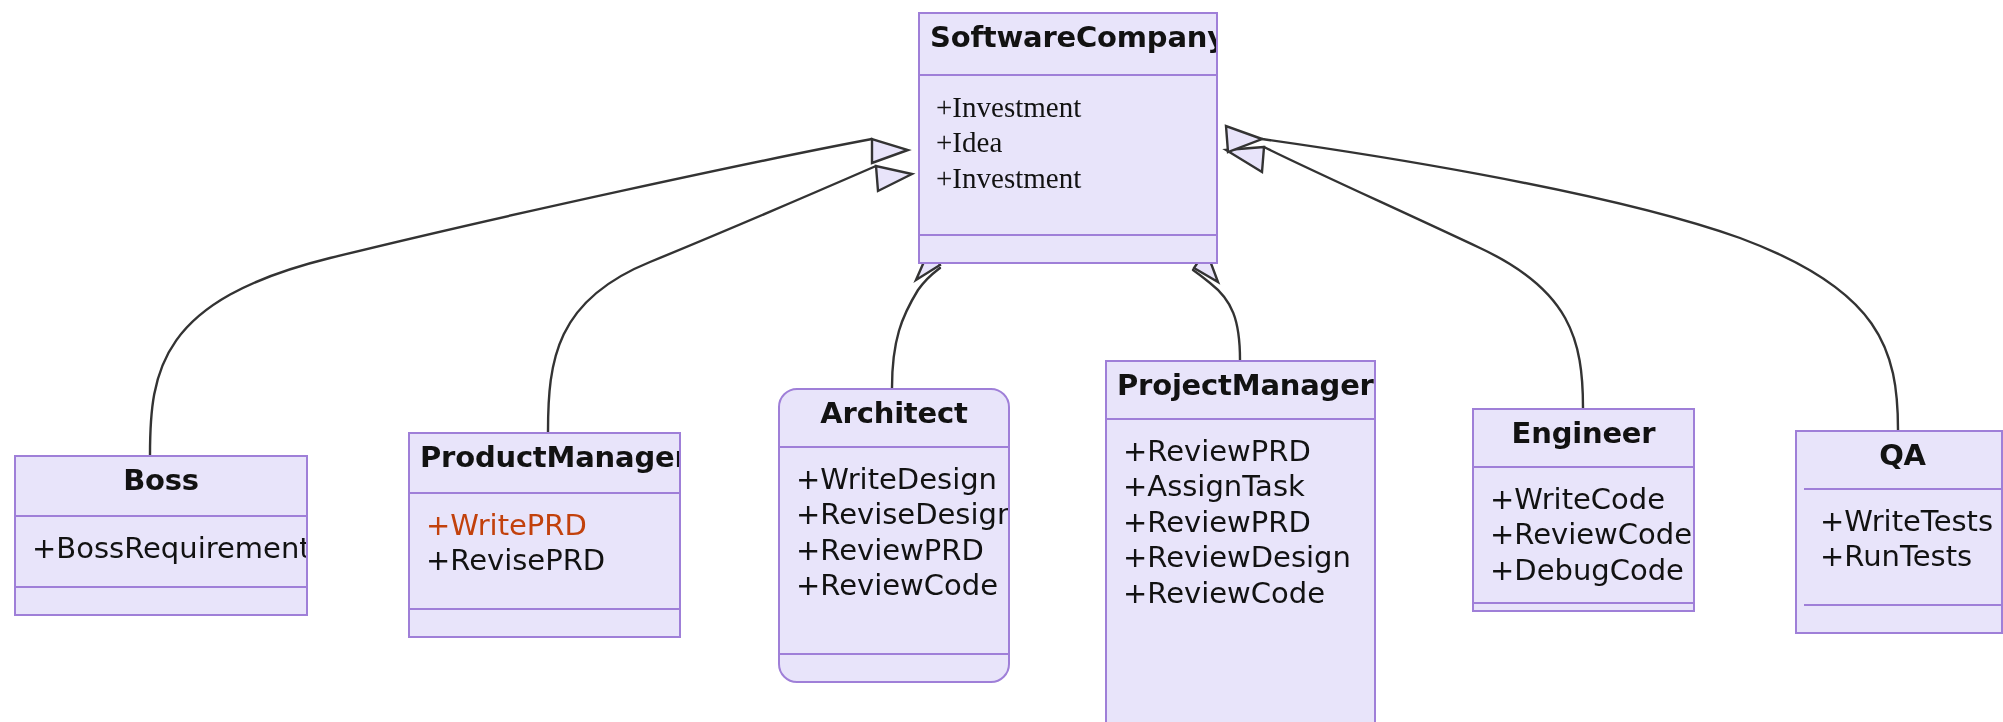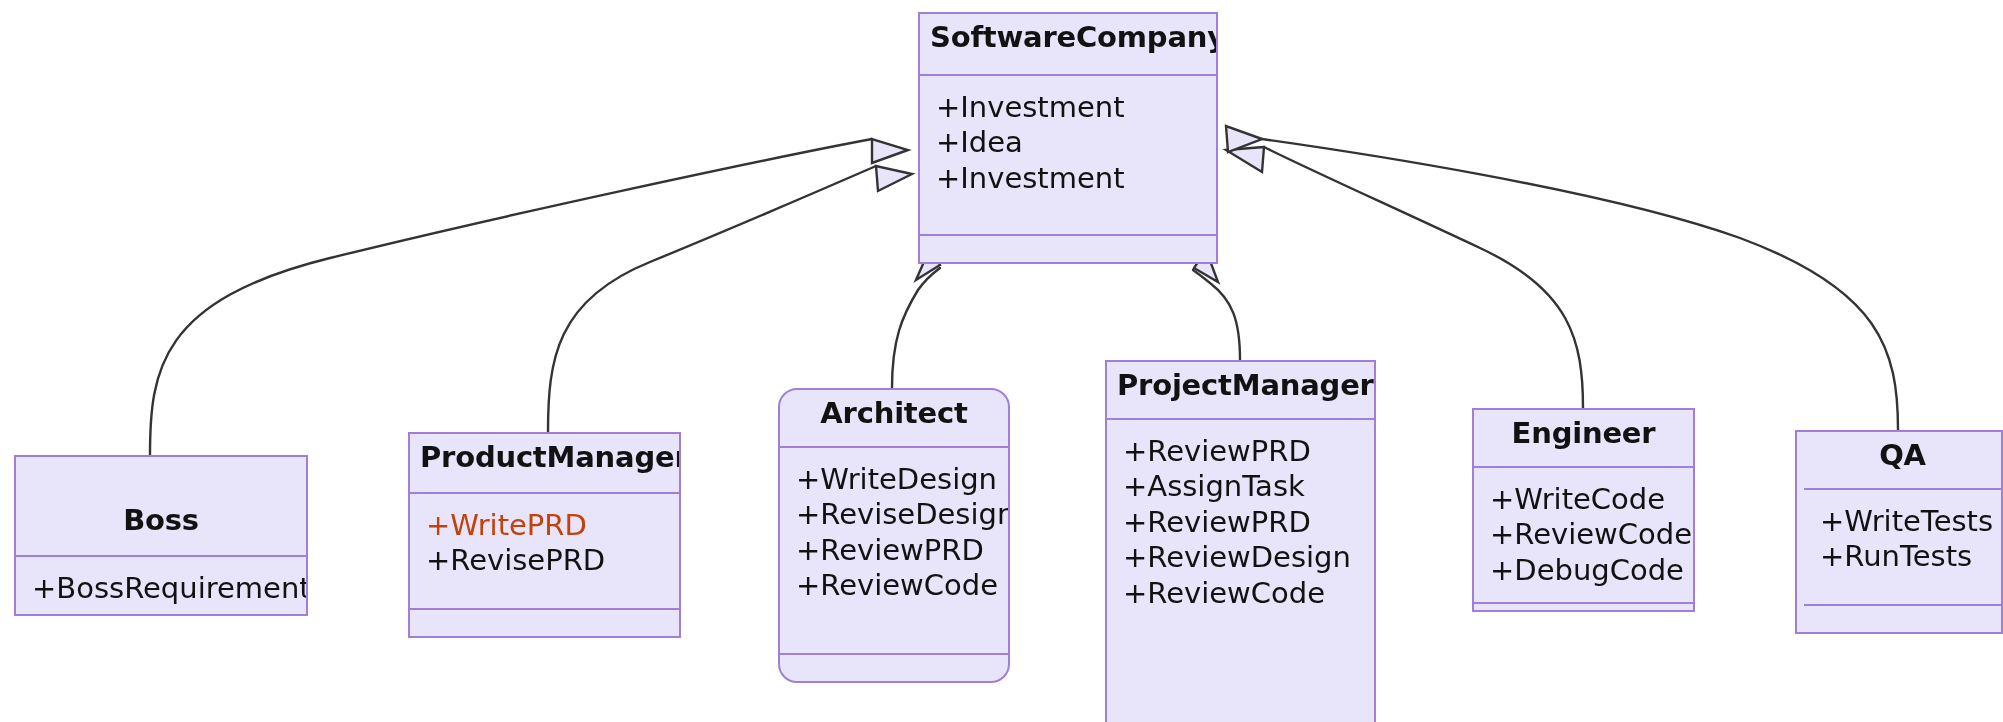--- a/index.html
+++ b/index.html
@@ -86,29 +86,29 @@
         <polygon points="940,265 916,280 930,248" fill="#e8e4fa" stroke="#333333" stroke-width="2.4" stroke-linejoin="miter"></polygon>
         <polygon points="1194,268 1218,282 1206,250" fill="#e8e4fa" stroke="#333333" stroke-width="2.4" stroke-linejoin="miter"></polygon>
         <polygon points="1264,147 1226,150 1262,172" fill="#e8e4fa" stroke="#333333" stroke-width="2.4" stroke-linejoin="miter"></polygon>
         <polygon points="1262,139 1226,126 1228,152" fill="#e8e4fa" stroke="#333333" stroke-width="2.4" stroke-linejoin="miter"></polygon>
       </g>
   </svg>
 
   <div id="nodes">
       <div class="uml-class" style="left: 918px; top: 12px; width: 300px; height: 252px; background: rgb(232, 228, 250); border-color: rgb(159, 127, 216);">
         <div class="class-name" style="height: 62px; flex: 0 0 62px; border-bottom-color: rgb(159, 127, 216); color: rgb(18, 18, 18);">SoftwareCompany</div>
-        <div class="class-attrs" style="border-bottom-color: rgb(159, 127, 216);">
+        <div class="class-attrs" style="border-bottom-color: rgb(159, 127, 216); font-family: Liberation Serif, serif;">
           <div class="attr-row" style="color: rgb(18, 18, 18);">+Investment</div>
           <div class="attr-row" style="color: rgb(18, 18, 18);">+Idea</div>
           <div class="attr-row" style="color: rgb(18, 18, 18);">+Investment</div>
         </div>
         <div class="class-methods"></div>
       </div>
       <div class="uml-class" style="left: 14px; top: 455px; width: 294px; height: 161px; background: rgb(232, 228, 250); border-color: rgb(159, 127, 216);">
-        <div class="class-name" style="height: 60px; flex: 0 0 60px; border-bottom-color: rgb(159, 127, 216); color: rgb(18, 18, 18); margin-top: 40px;">Boss</div>
+        <div class="class-name" style="height: 60px; flex: 0 0 60px; border-bottom-color: rgb(159, 127, 216); color: rgb(18, 18, 18);">Boss</div>
         <div class="class-attrs" style="border-bottom-color: rgb(159, 127, 216);">
           <div class="attr-row" style="color: rgb(18, 18, 18);">+BossRequirement</div>
         </div>
         <div class="class-methods"></div>
       </div>
       <div class="uml-class" style="left: 408px; top: 432px; width: 273px; height: 206px; background: rgb(232, 228, 250); border-color: rgb(159, 127, 216);">
         <div class="class-name" style="height: 60px; flex: 0 0 60px; border-bottom-color: rgb(159, 127, 216); color: rgb(18, 18, 18);">ProductManager</div>
         <div class="class-attrs" style="border-bottom-color: rgb(159, 127, 216);">
           <div class="attr-row" style="color: #c2410c;">+WritePRD</div>
           <div class="attr-row" style="color: rgb(18, 18, 18);">+RevisePRD</div>

